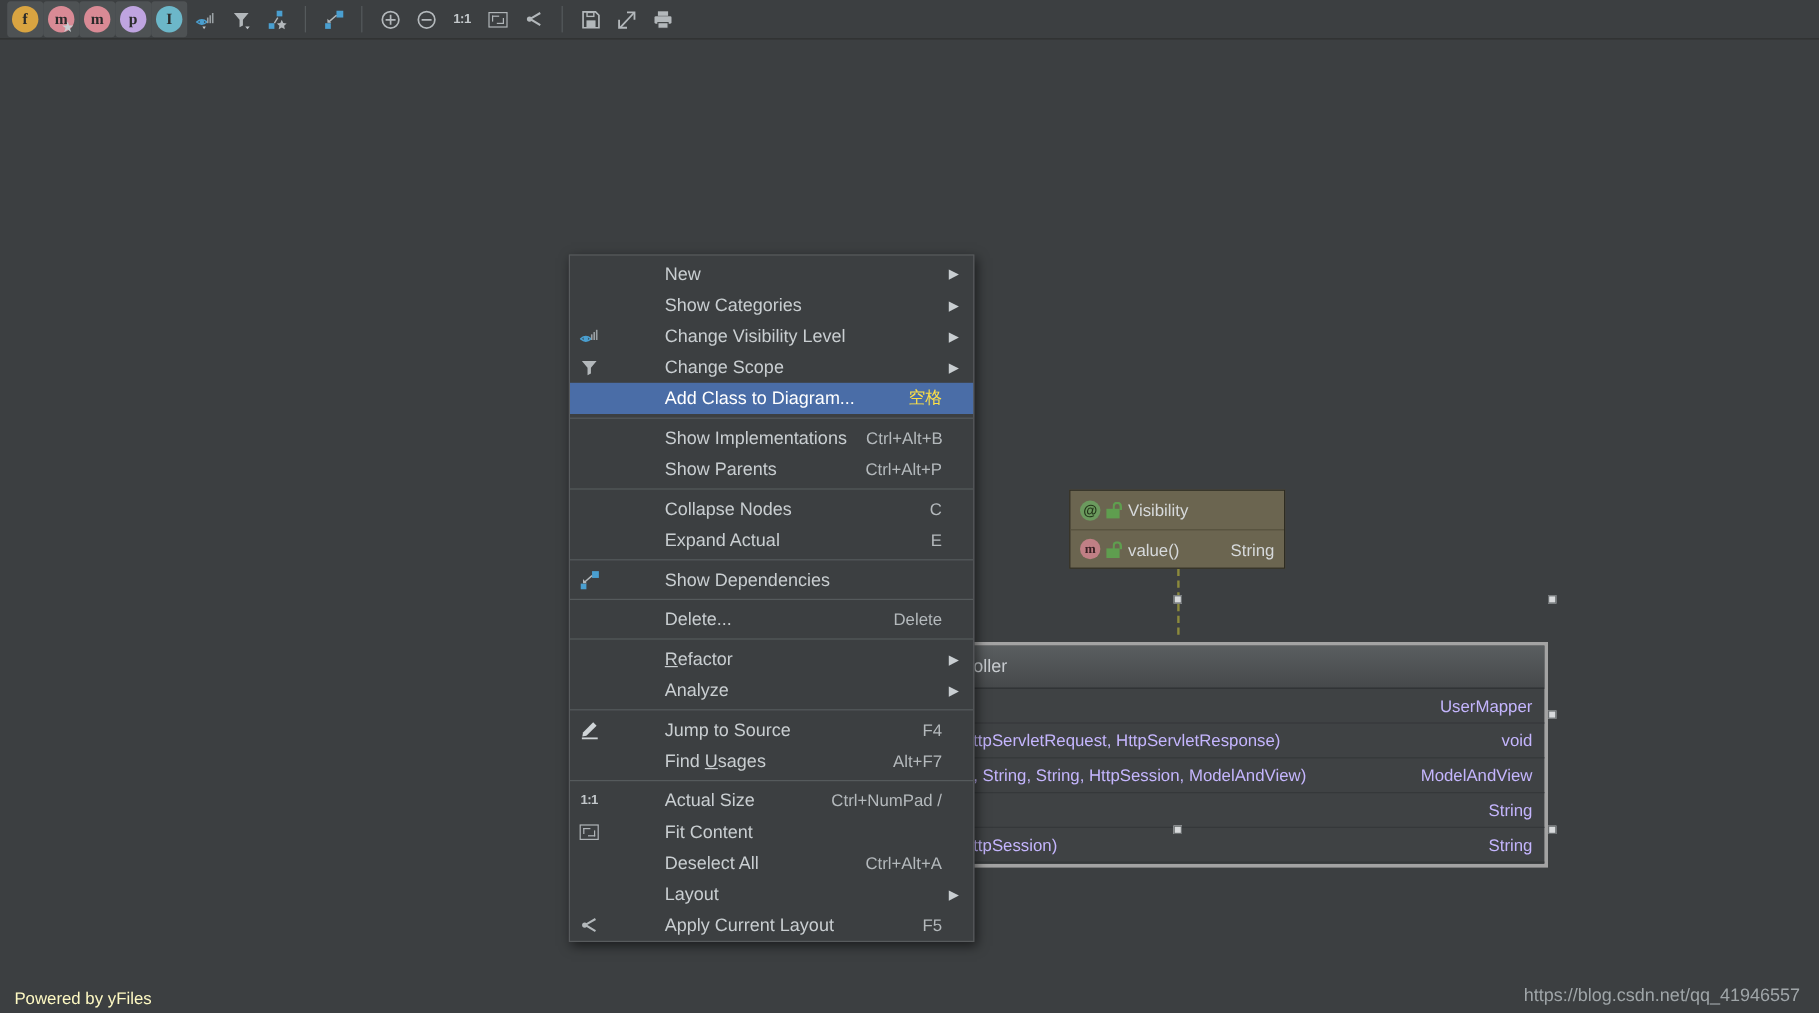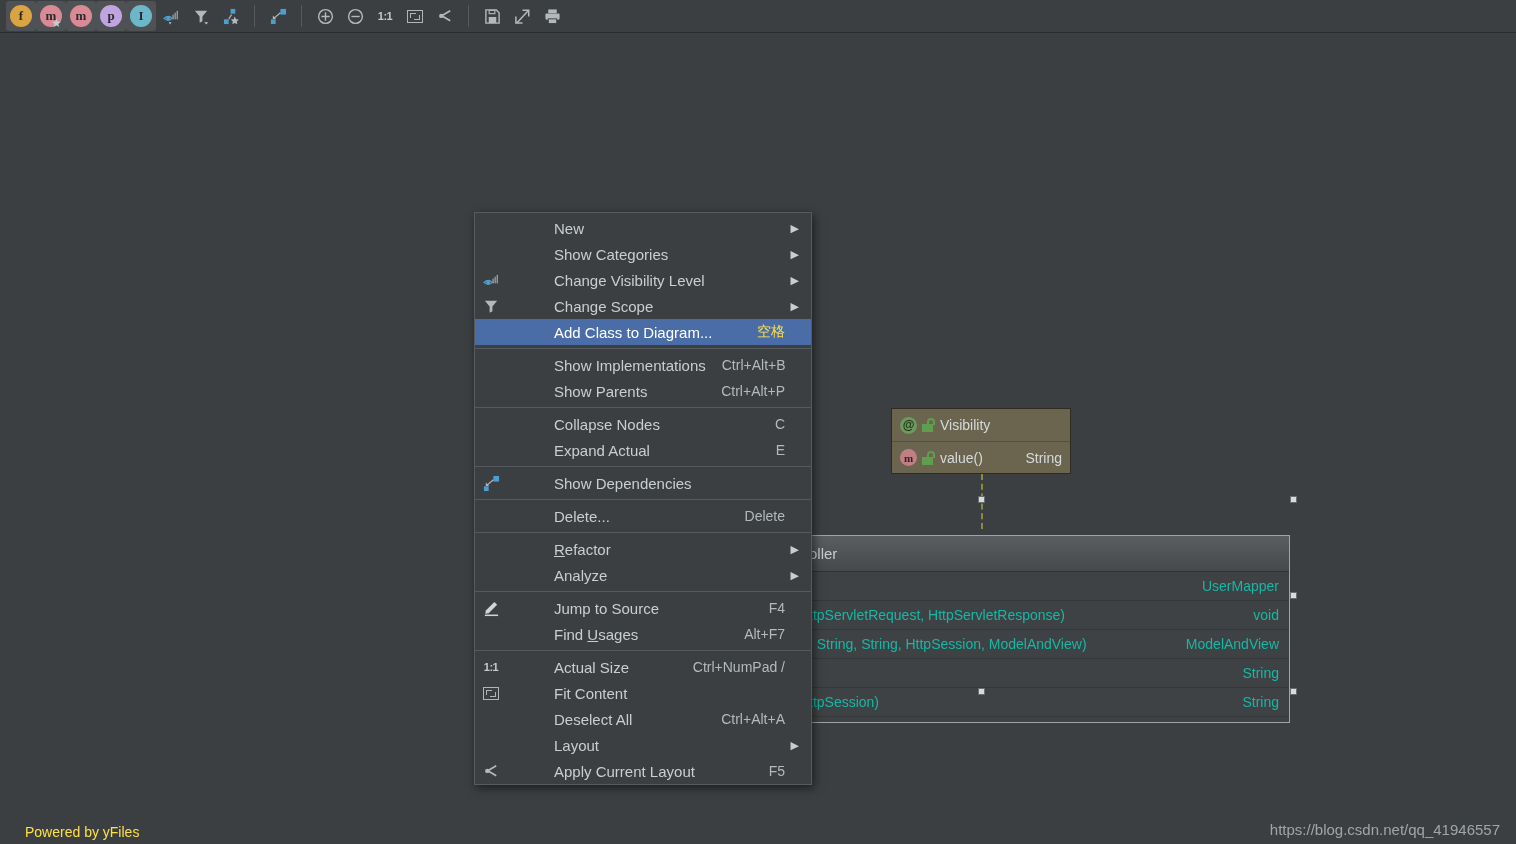--- a/index.html
+++ b/index.html
@@ -66,22 +66,22 @@
   }
 
   
   .canvas {
     position: absolute; left: 0; top: 33px;
     width: 1516px; height: 811px;
     background: #3c3f41;
     overflow: hidden;
   }
   .watermark-left {
-    position: absolute; left: 25px; bottom: 4px;
-    color: #fde047; font-size: 14px;
+    position: absolute; left: 12px; bottom: 4px;
+    color: #fef9c3; font-size: 14px;
   }
   .watermark-right {
     position: absolute; right: 16px; bottom: 6px;
     color: #9fa5a8; font-size: 15px;
   }
 
   
   .uml-box {
     position: absolute;
     border: 1px solid #2a2a2a;
@@ -129,36 +129,36 @@
   .ic-lock .shackle {
     position: absolute; left: 5px; top: 0;
     width: 8px; height: 7px;
     border: 2px solid #5f9e4f; border-bottom: none;
     border-radius: 5px 5px 0 0;
   }
 
   
   .uml-selected {
     left: 798px; top: 502px; width: 492px; height: 188px;
-    border: 1px solid #a3a3a3;
+    border: 3px solid #a3a3a3;
     background: #3f4244;
   }
   .sel-header {
     height: 36px;
     background: linear-gradient(to bottom, #5a5e60, #46494b);
     border-bottom: 1px solid #2f3133;
     display: flex; align-items: center;
     padding: 0 10px;
     color: #c8ccd0; font-size: 15px;
   }
   .sel-row {
     height: 29px;
     display: flex; align-items: center;
     padding: 0 10px;
-    color: #14b8a6; font-size: 14px;
+    color: #c4b5fd; font-size: 14px;
     border-bottom: 1px solid #35383a;
   }
   .sel-row .left { flex: 1 1 auto; white-space: nowrap; overflow: hidden; }
   .sel-row .right { flex: 0 0 auto; padding-left: 14px; }
 
   
   .handle {
     position: absolute;
     width: 7px; height: 7px;
     background: #d8dadc;

